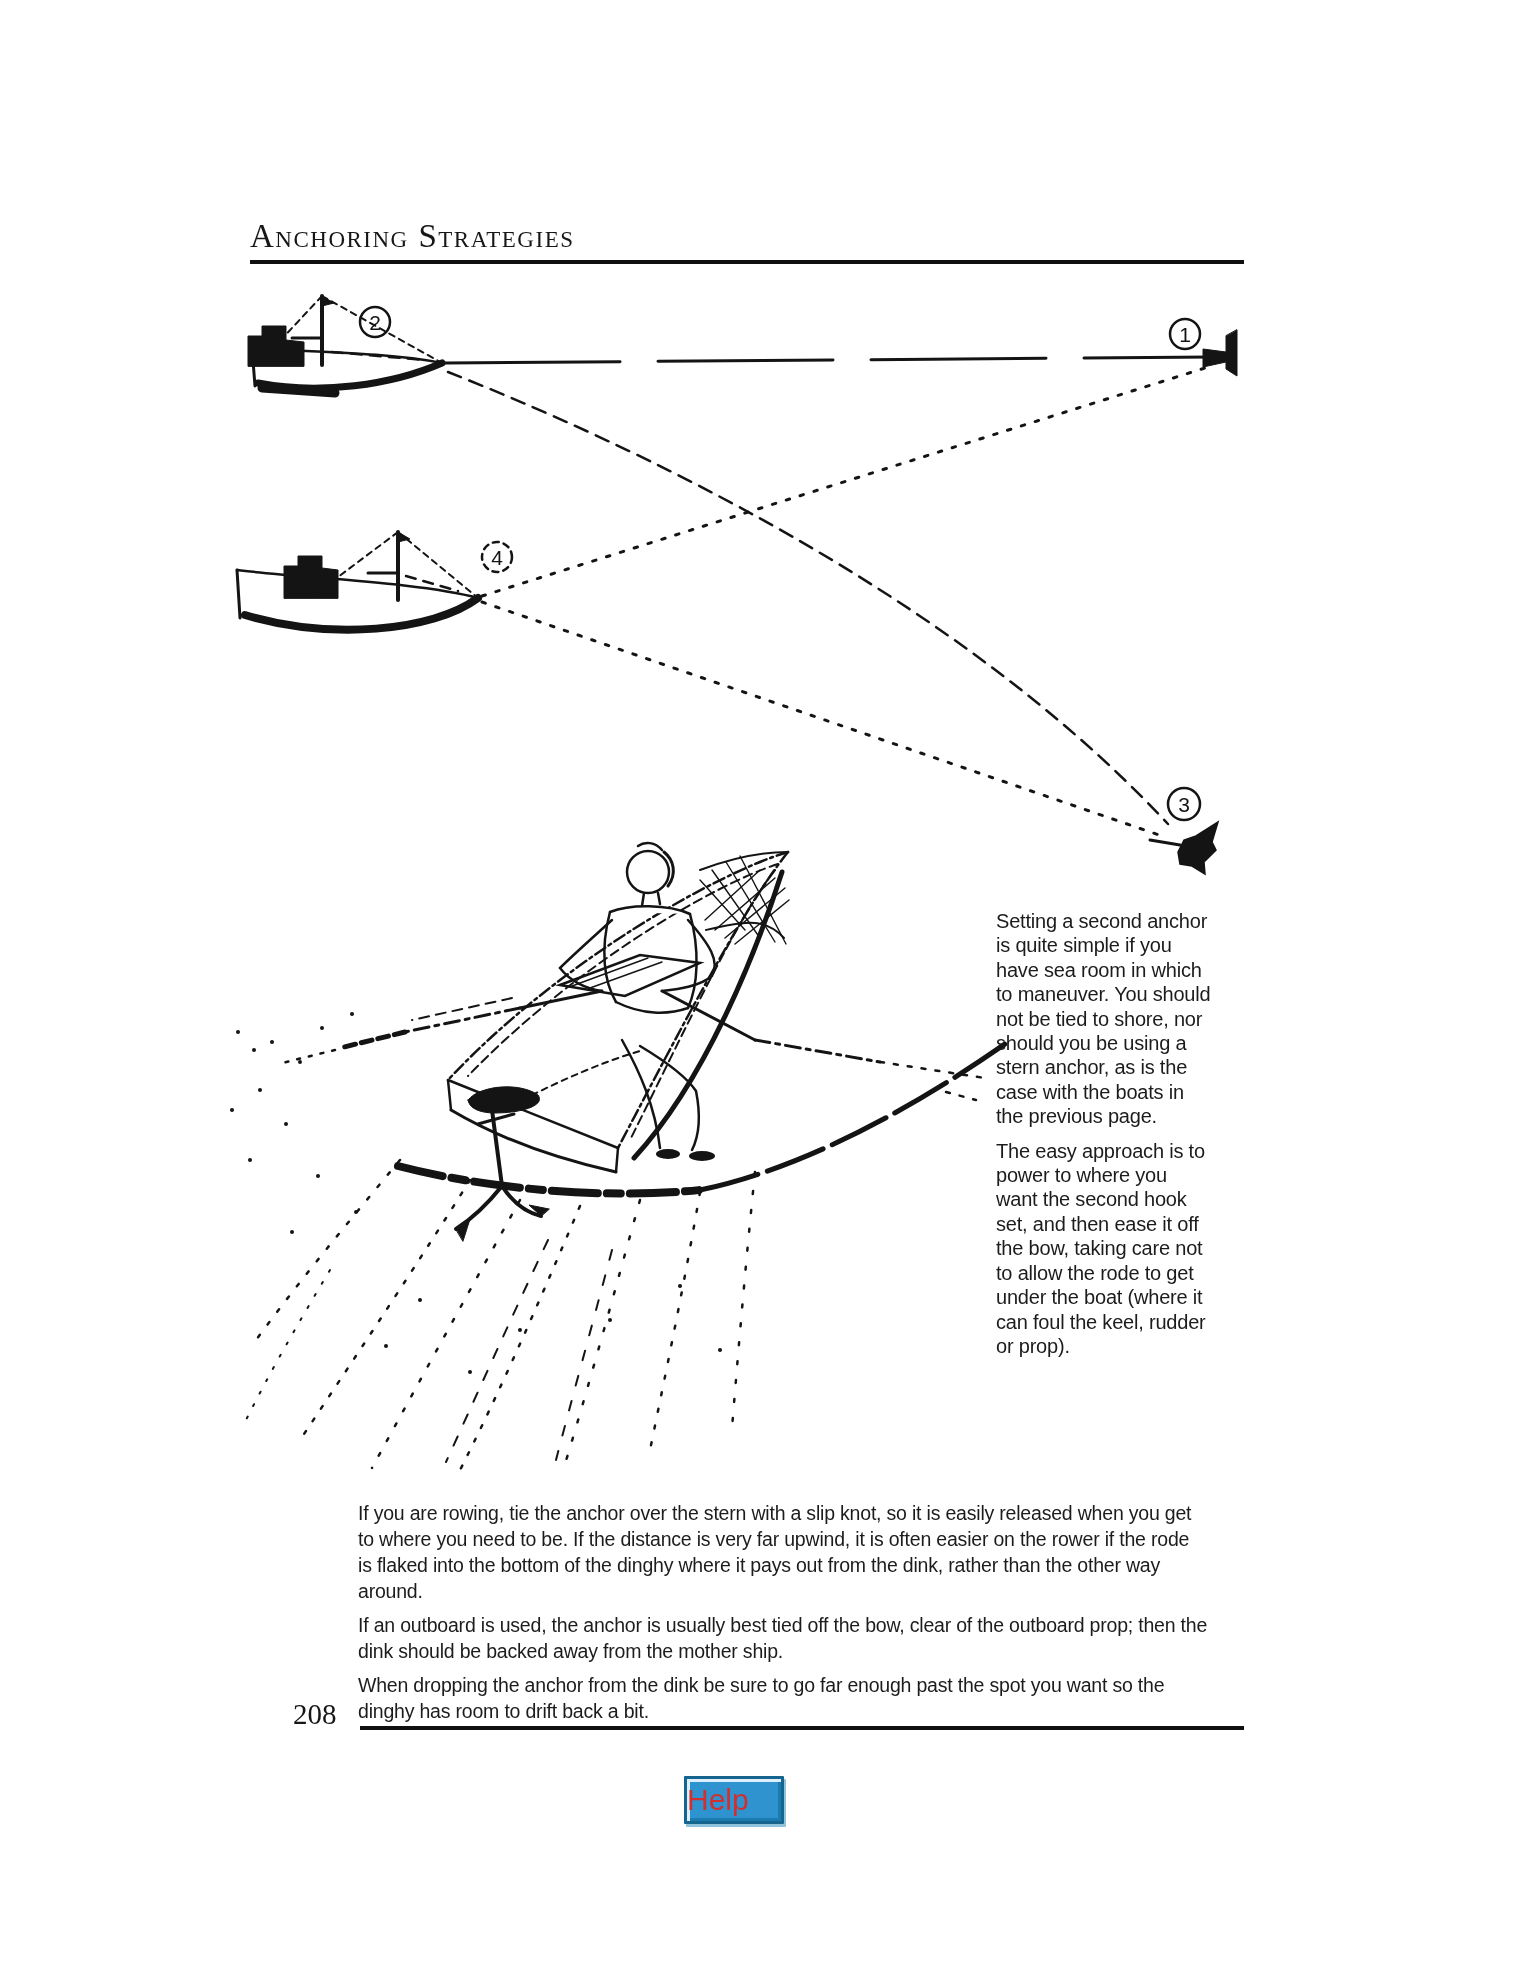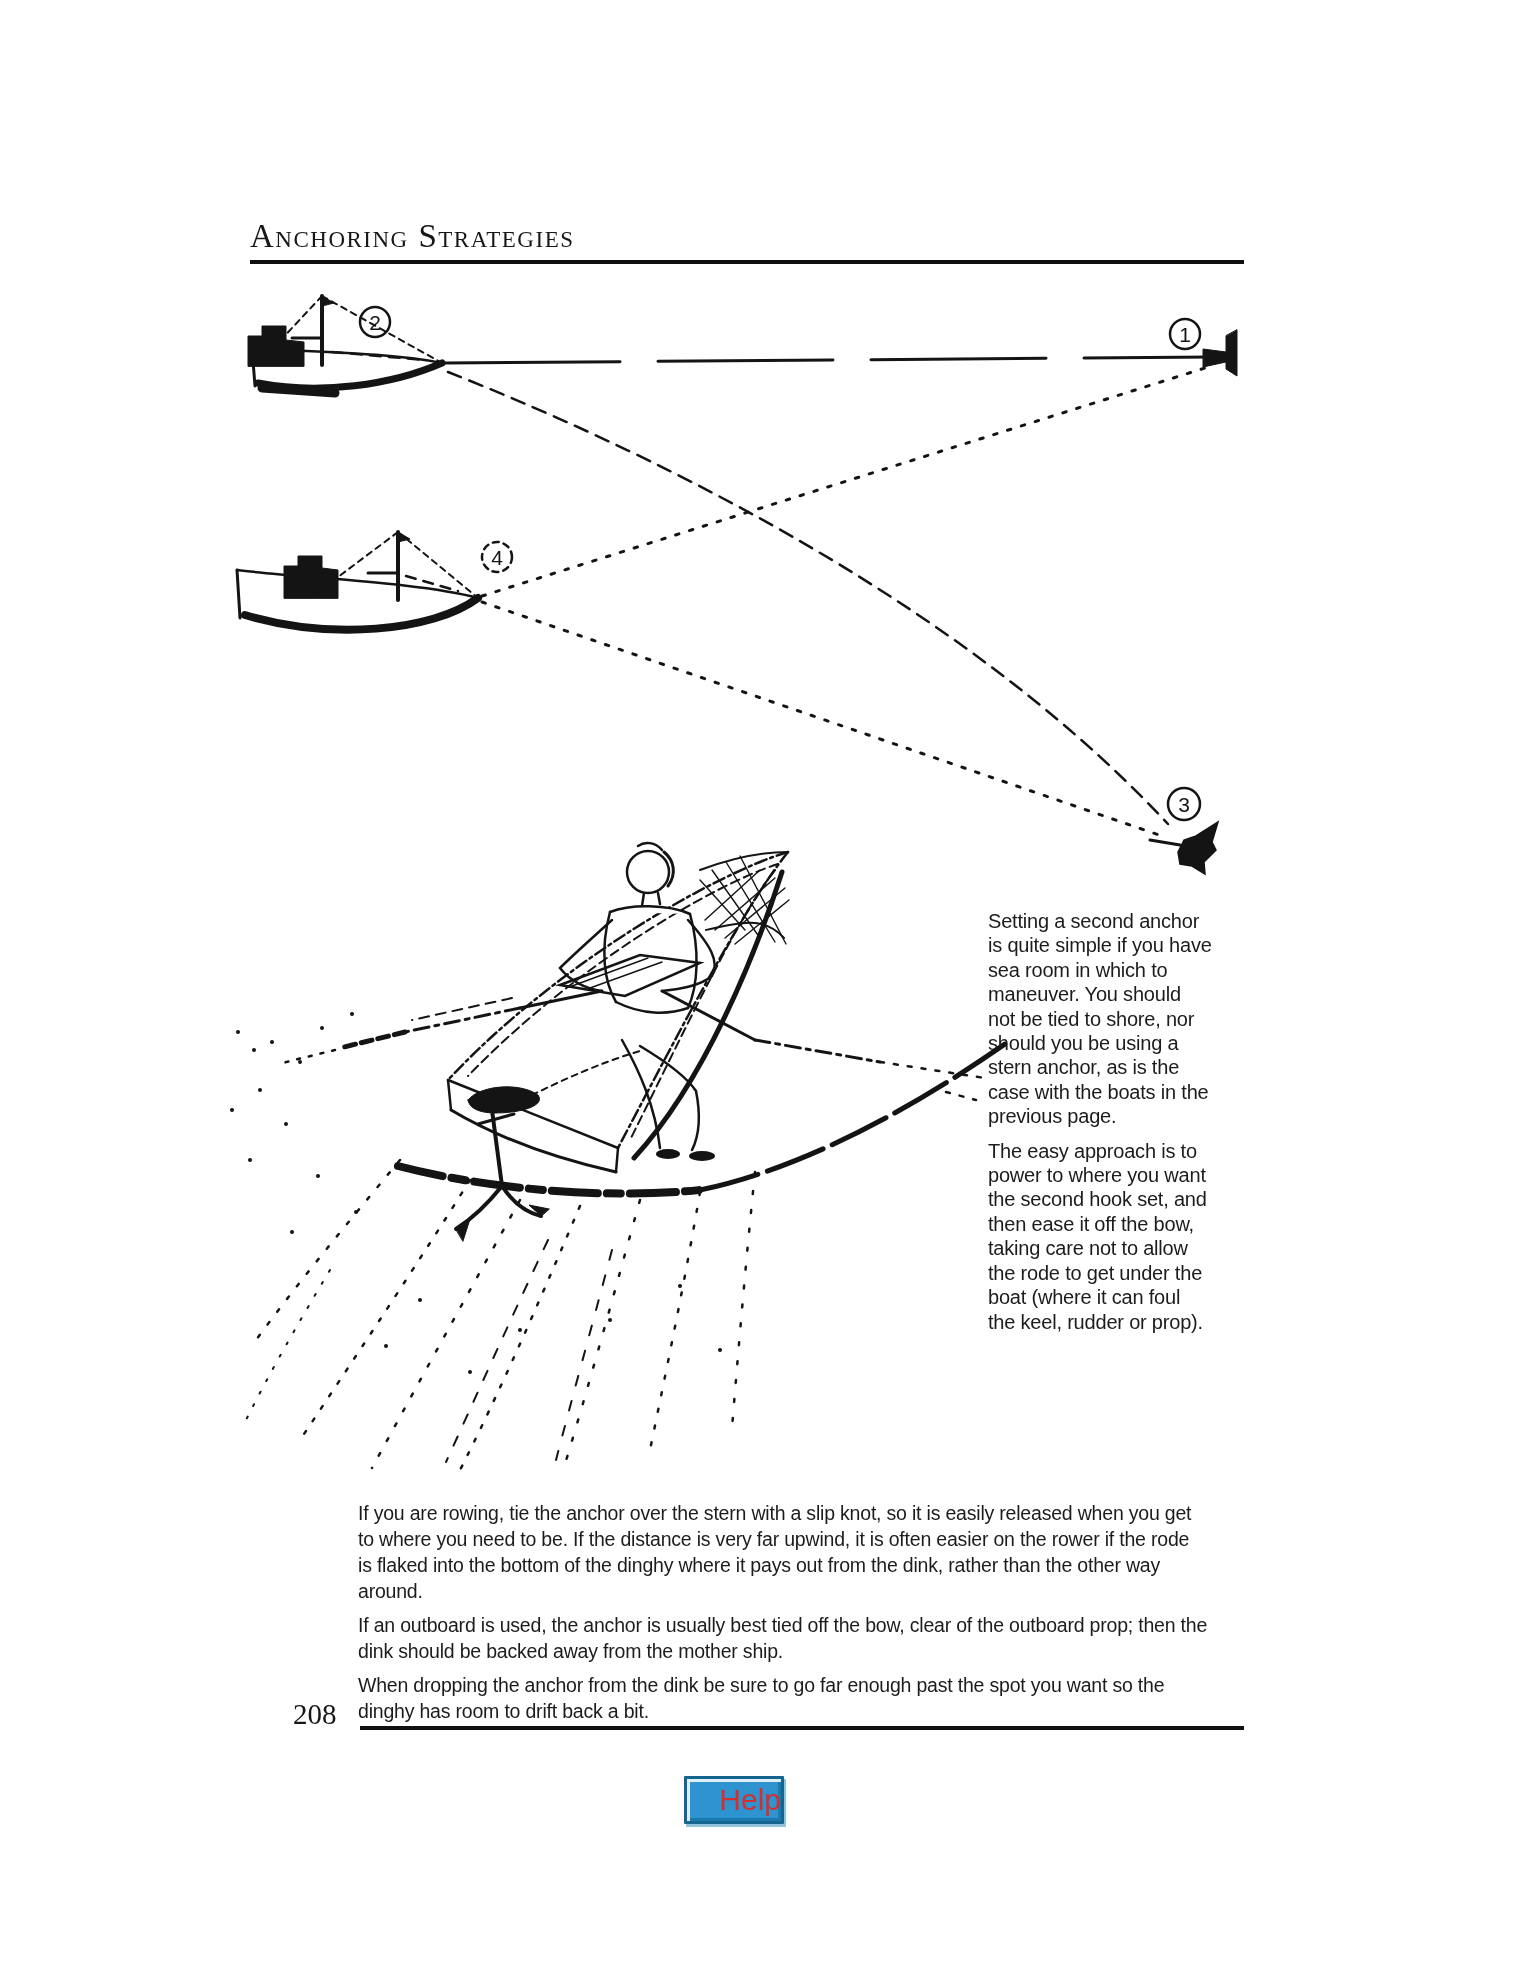--- a/index.html
+++ b/index.html
@@ -5,31 +5,31 @@
   html,body{margin:0;padding:0;background:#ffffff;}
   .page{position:relative;width:1360px;height:1980px;background:#ffffff;overflow:hidden;
         font-family:"Liberation Sans",sans-serif;color:#1c1c1c;}
   .art{position:absolute;left:0;top:0;pointer-events:none;}
   .header-title{position:absolute;left:250px;top:218px;margin:0;
         font-family:"Liberation Serif",serif;font-weight:400;
         font-variant:small-caps;font-size:33px;letter-spacing:1.5px;color:#171717;}
   .header-rule{position:absolute;left:250px;top:260px;width:994px;height:4px;background:#101010;}
   .caption-col{position:absolute;left:988px;top:909px;width:224px;
         font-size:20px;line-height:24.4px;letter-spacing:-0.2px;}
-  .caption-col p{margin:0 0 10px 0;}
+  .caption-col p{margin:0 0 10px 8px;}
   .body-block{position:absolute;left:358px;top:1492px;width:850px;
         font-size:19.5px;line-height:26px;letter-spacing:-0.2px;}
   .body-block p{margin:8px 0 7px 0;}
   .page-number{position:absolute;left:293px;top:1698px;
         font-family:"Liberation Serif",serif;font-size:29px;color:#171717;}
   .footer-rule{position:absolute;left:360px;top:1726px;width:884px;height:4px;background:#101010;}
   .help-button{position:absolute;left:684px;top:1776px;width:100px;height:48px;
         background:#2f93cf;border:3px solid #15658f;border-radius:1px;
         box-shadow:inset 3px 3px 0 #ddeffa,inset -3px -3px 0 #1b7ab0,2px 3px 0 #8fc2dd;
-        display:flex;align-items:center;justify-content:flex-end;cursor:pointer;padding:0;}
+        display:flex;align-items:center;justify-content:flex-start;cursor:pointer;padding:0;}
   .help-button span{font-family:"Liberation Sans",sans-serif;font-size:30px;color:#d03030;}
   svg text{font-family:"Liberation Sans",sans-serif;font-size:21px;fill:#141414;}
 </style>
 </head>
 <body>
 
 <div class="page">
 
   <h1 class="header-title">Anchoring Strategies</h1>
   <div class="header-rule"></div>

